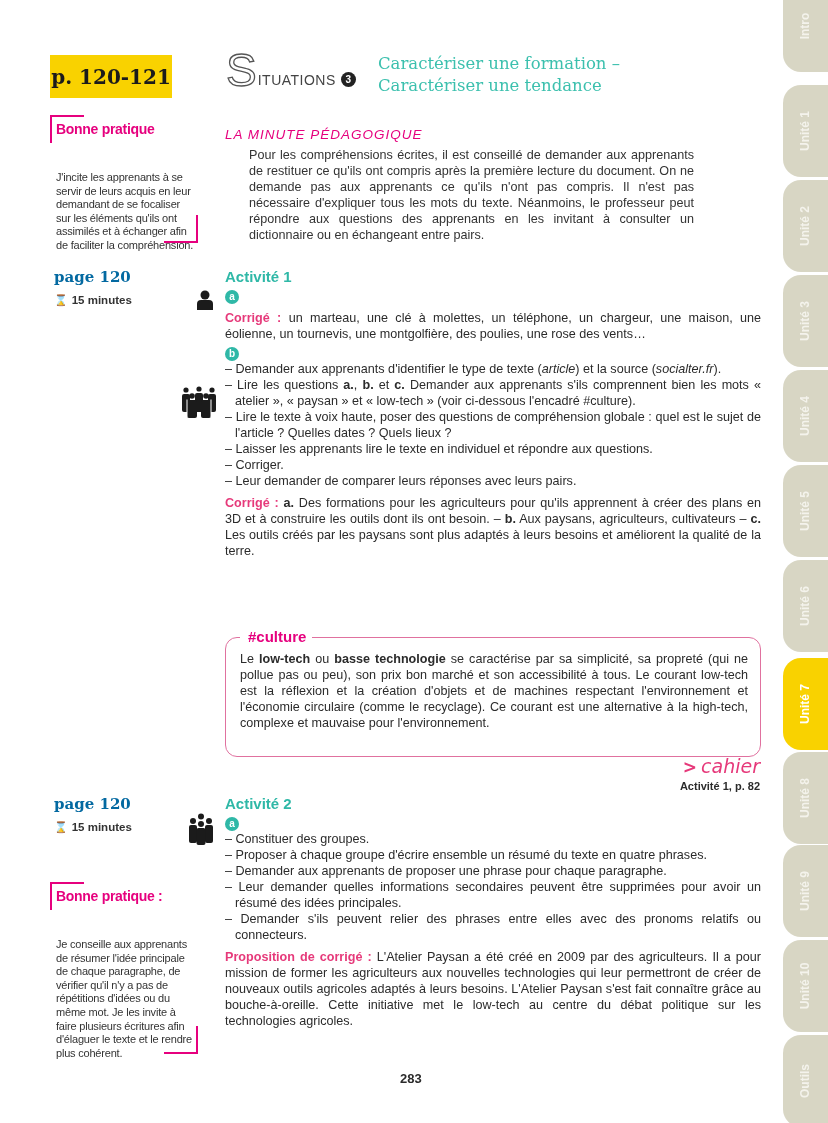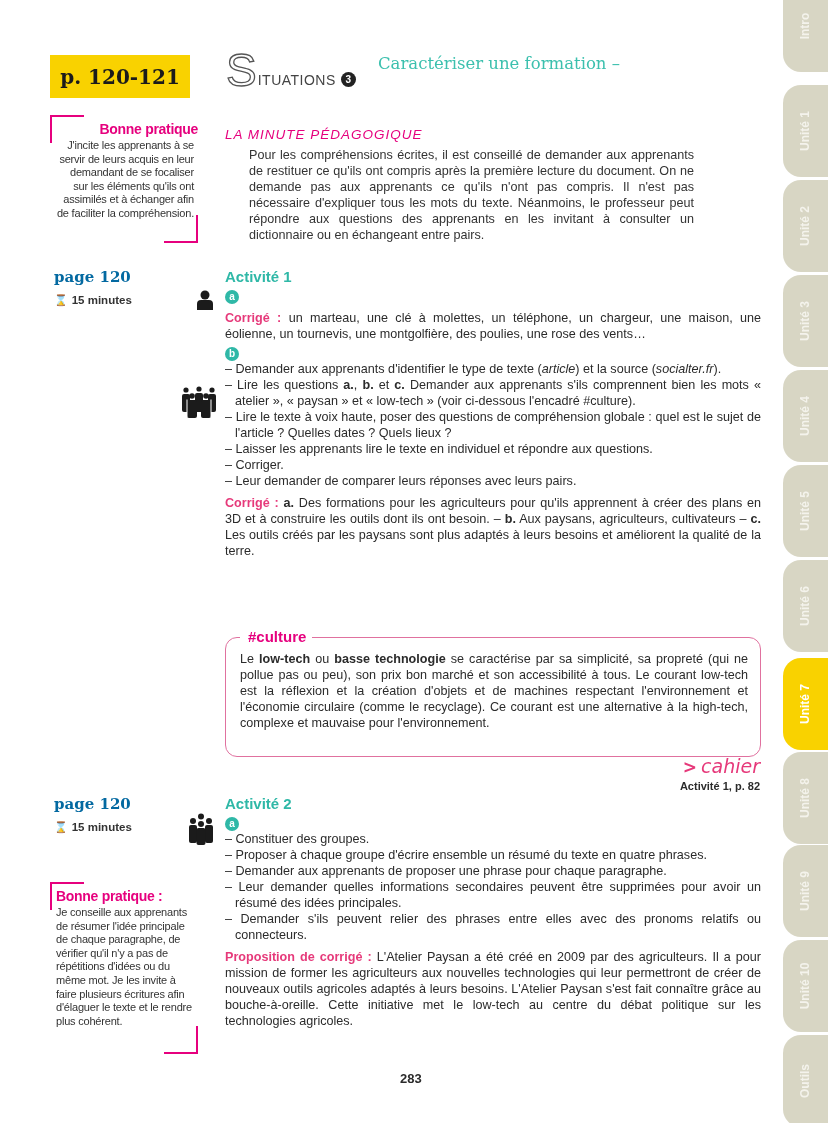--- a/index.html
+++ b/index.html
@@ -8,31 +8,31 @@
 
   
   .tabs { position: absolute; right: 0; top: 0; width: 45px; height: 1123px; }
   .tab { position: absolute; right: 0; width: 45px; height: 92px; background: #d8d6c4;
          border-radius: 18px 0 0 18px; display: flex; align-items: center; justify-content: center; }
   .tab.active { background: #f9d200; }
   .tab-label { transform: rotate(-90deg); white-space: nowrap; color: #f4f3ec; font-weight: bold; font-size: 12px; }
   .tab.active .tab-label { color: #ffffff; }
 
   
-  .page-badge { position: absolute; left: 50px; top: 55px; width: 140px; height: 43px; background: #f9d200;
+  .page-badge { position: absolute; left: 50px; top: 55px; width: 122px; height: 43px; background: #f9d200;
                 display: flex; align-items: center; justify-content: center;
                 font-family: "DejaVu Serif", serif; font-weight: bold; font-size: 20px; color: #1b1b1b; }
 
   .tip { position: absolute; left: 50px; font-family: "Liberation Sans Narrow", "Liberation Sans", sans-serif; }
   .tip .corner-tl { position: absolute; left: 0; top: 0; width: 34px; height: 28px;
                     border-left: 2px solid #e6007e; border-top: 2px solid #e6007e; }
   .tip .corner-br { position: absolute; right: 0; bottom: 0; width: 34px; height: 28px;
                     border-right: 2px solid #e6007e; border-bottom: 2px solid #e6007e; }
   .tip-title { color: #e6007e; font-size: 14px; font-weight: bold; padding: 6px 0 0 6px; letter-spacing: -0.3px; }
-  .tip-body { font-size: 11px; line-height: 13.6px; color: #333; padding: 2px 4px 6px 6px; letter-spacing: -0.2px; }
+  .tip-body { font-size: 11px; line-height: 13.6px; color: #333; padding: 2px 4px 6px 6px; letter-spacing: -0.2px; margin-top: 32px; }
 
   .page-ref { position: absolute; left: 54px; font-family: "DejaVu Serif", serif; font-weight: bold;
               font-size: 15px; color: #0369a1; }
   .duration { position: absolute; left: 54px; font-size: 11.5px; font-weight: bold; color: #333; }
   .duration .hg { font-weight: normal; margin-right: 4px; font-size: 11px; }
 
   
   .situ { position: absolute; left: 226px; top: 50px; display: flex; align-items: flex-end; }
   .situ-S { font-size: 46px; line-height: 40px; color: #fff; -webkit-text-stroke: 1.3px #555;
             font-family: "Liberation Sans", sans-serif; }
@@ -121,23 +121,24 @@
 
 <div class="page-badge">p. 120-121</div>
 
 <div class="situ">
   <span class="situ-S">S</span>
   <span class="situ-rest">ITUATIONS</span>
   <span class="situ-num">3</span>
 </div>
 <div class="title-block">
   <div>Caractériser une formation –</div>
-</div>
-
-<div class="tip" style="top:115px; width:148px; height:128px;text-align:right;">
+  <div>Caractériser une tendance</div>
+</div>
+
+<div class="tip" style="top:115px; width:148px; height:128px;">
   <div class="corner-tl"></div>
   <div class="corner-br"></div>
   <div class="tip-title">Bonne pratique</div>
   <div class="tip-body">J'incite les apprenants à se servir de leurs acquis en leur demandant de se focaliser sur les éléments qu'ils ont assimilés et à échanger afin de faciliter la compréhension.</div>
 </div>
 
 <div class="minute-title">LA MINUTE PÉDAGOGIQUE</div>
 <div class="minute-body">Pour les compréhensions écrites, il est conseillé de demander aux apprenants de restituer ce qu'ils ont compris après la première lecture du document. On ne demande pas aux apprenants ce qu'ils n'ont pas compris. Il n'est pas nécessaire d'expliquer tous les mots du texte. Néanmoins, le professeur peut répondre aux questions des apprenants en les invitant à consulter un dictionnaire ou en échangeant entre pairs.</div>
 
 <div class="page-ref" style="top:268px;">page 120</div>

